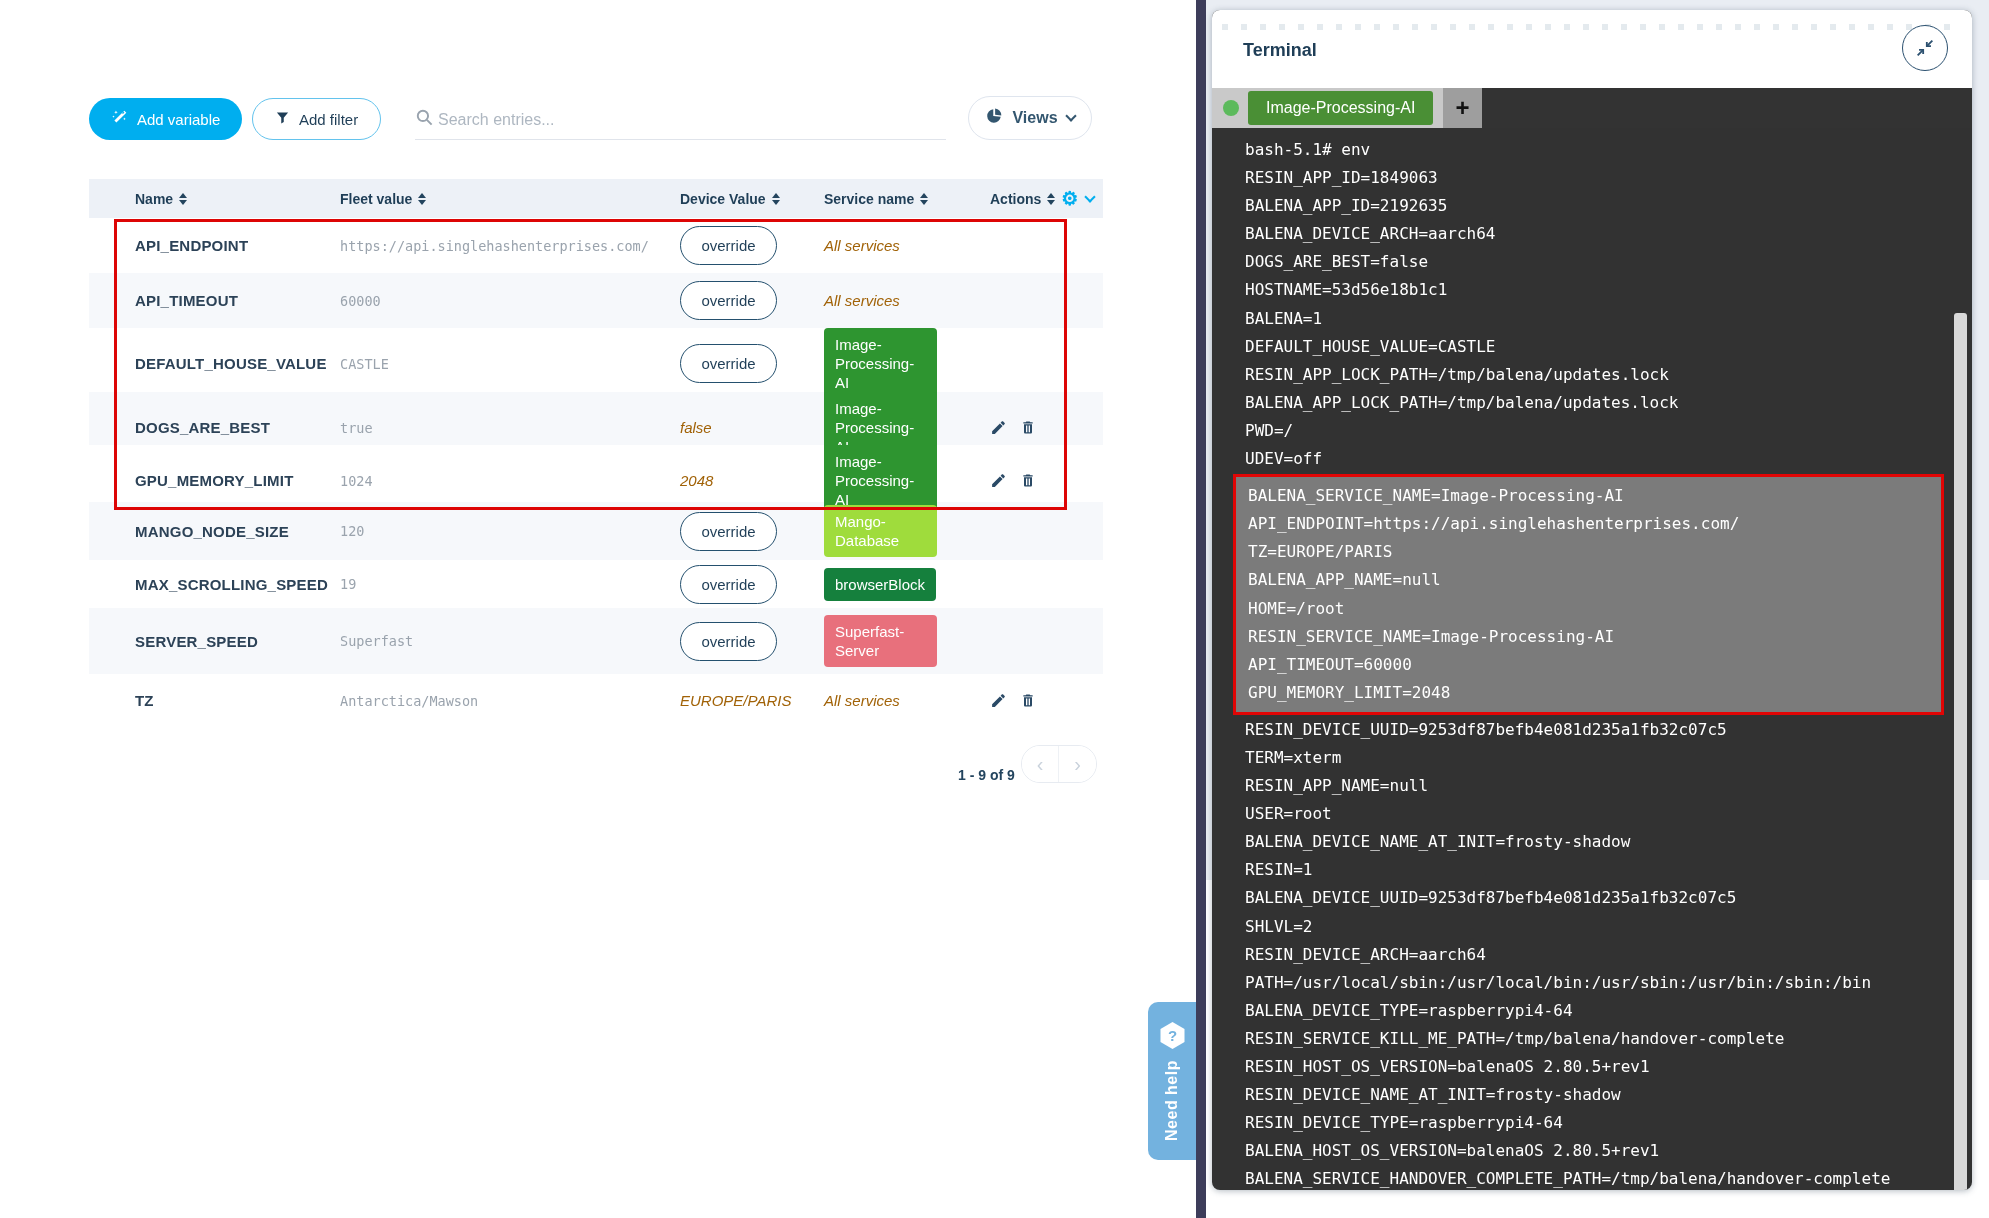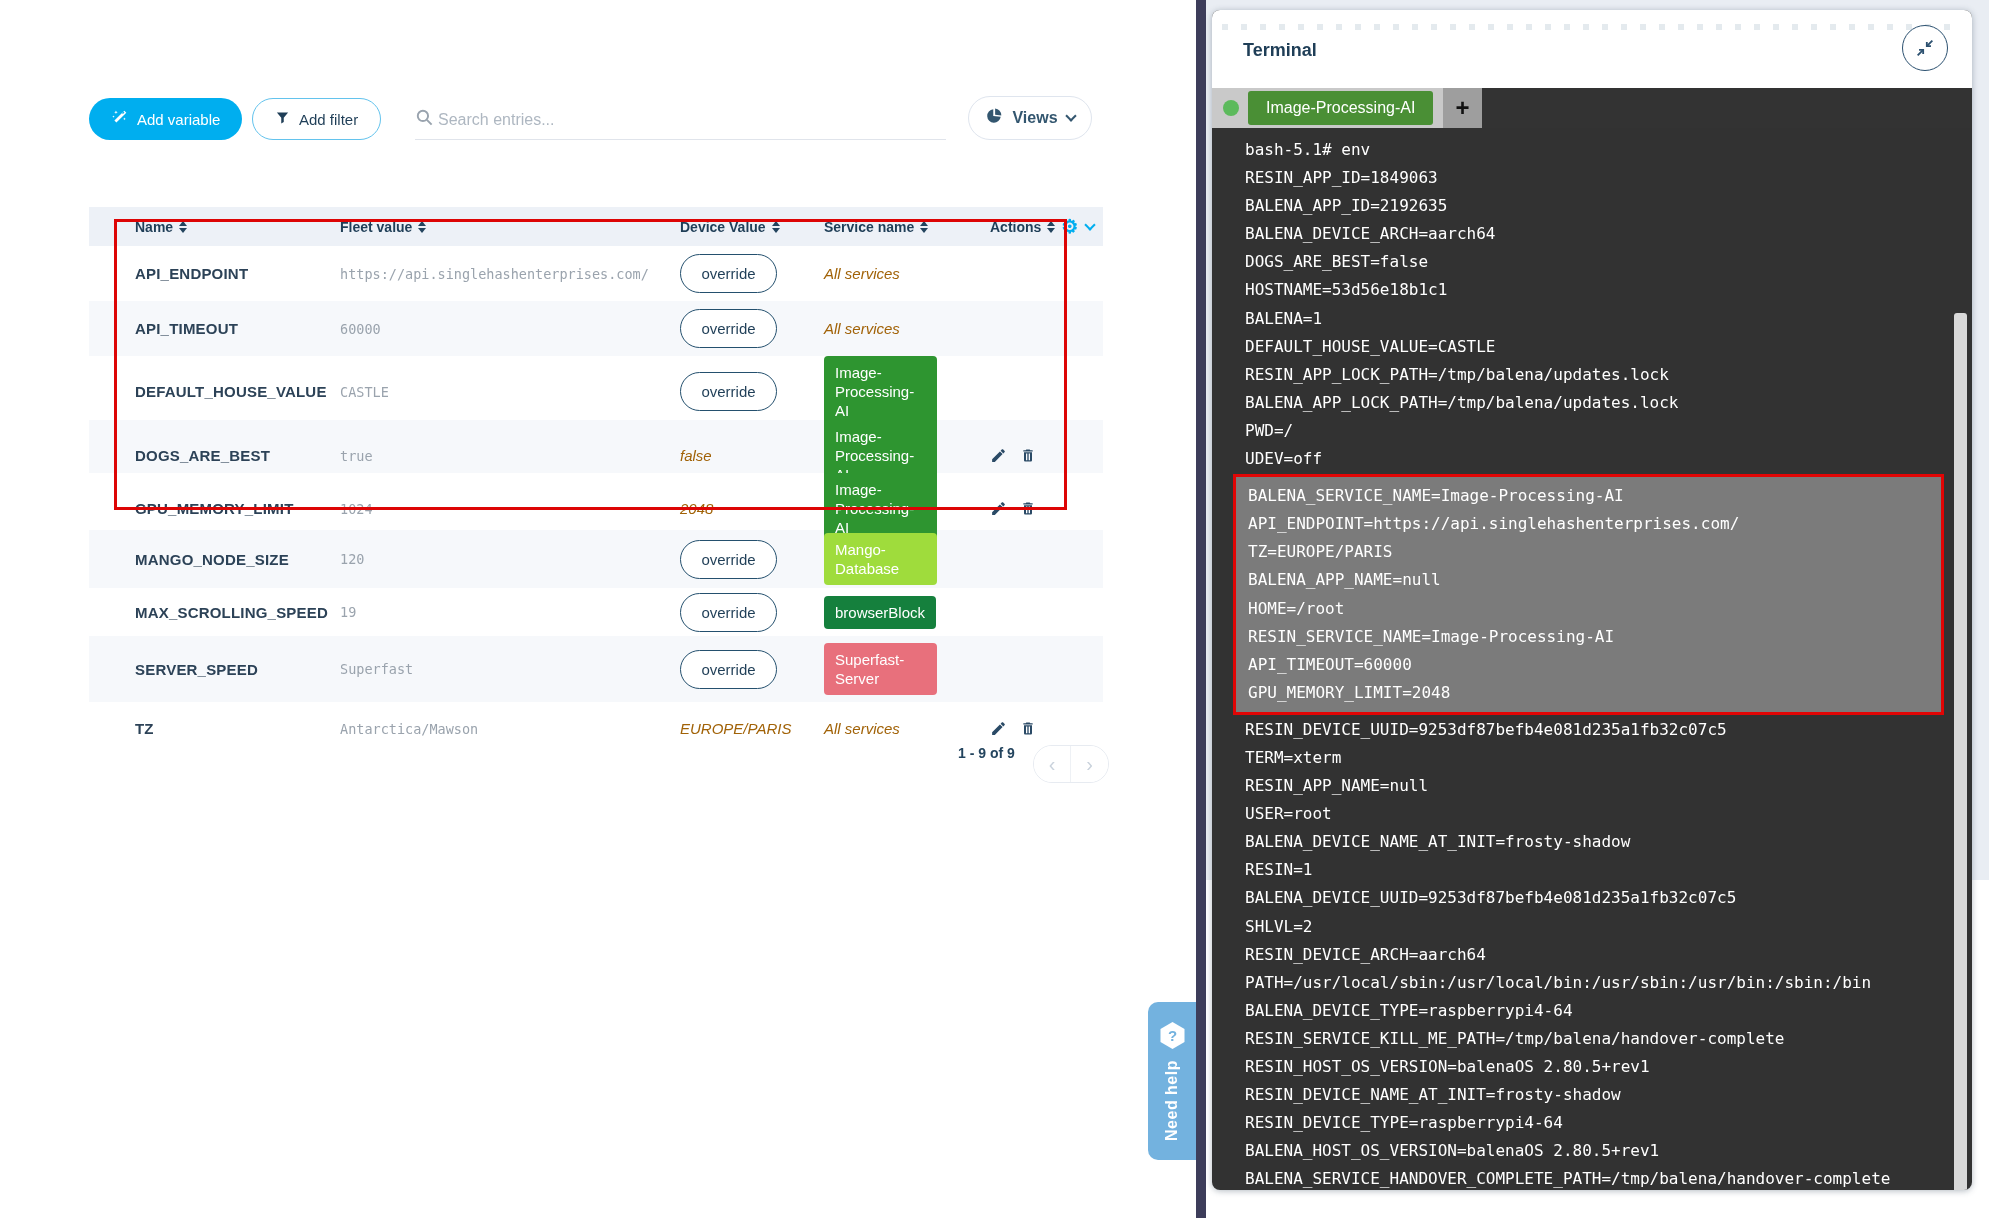--- a/index.html
+++ b/index.html
@@ -19,21 +19,21 @@
                  border-bottom:1px solid #e0e4eb; display:flex; align-items:center; gap:4px; }
   .search-wrap input { border:none; outline:none; flex:1; font-size:16px; color:#33475a;
                        font-family:inherit; background:transparent; }
   .search-wrap input::placeholder { color:#aeb7c1; }
   .btn-views { position:absolute; left:968px; top:96px; width:124px; height:44px; border-radius:22px;
                background:#fff; border:1px solid #dfe5ee; color:#33566f; font-size:16px; font-weight:600; }
   .chev { width:8px; height:8px; border-right:2px solid #33566f; border-bottom:2px solid #33566f;
           transform:rotate(45deg); margin-top:-4px; display:inline-block; }
 
   
-  .table { position:absolute; left:89px; top:179px; width:1014px; font-size:15px;margin-top:28px; }
+  .table { position:absolute; left:89px; top:179px; width:1014px; font-size:15px; }
   .trow, .thead { display:grid; grid-template-columns:205px 340px 144px 166px 1fr;
                   padding-left:46px; align-items:center; }
   .thead { height:39px; background:#edf1f7; color:#1f3e57; font-size:14px; font-weight:700; }
   .th { display:flex; align-items:center; gap:6px; cursor:pointer; }
   .sort { display:inline-flex; flex-direction:column; gap:2px; }
   .sort i { display:block; width:0; height:0; border-left:4px solid transparent; border-right:4px solid transparent; }
   .sort .up { border-bottom:5px solid #23445e; }
   .sort .dn { border-top:5px solid #23445e; }
   .th-actions-extra { display:flex; align-items:center; gap:8px; }
   .gear { color:#00aeef; font-size:19px; cursor:pointer; line-height:1; }
@@ -50,21 +50,21 @@
           color:#1f3e57; font-size:15px; font-family:inherit; cursor:pointer; }
   .badge { display:inline-block; width:113px; padding:7px 11px; border-radius:4px; color:#fff;
            font-size:15px; line-height:19px; overflow-wrap:break-word; }
   .badge.one-line { width:auto; }
   .c-actions { display:flex; gap:13px; }
   .icon-btn { background:none; border:none; cursor:pointer; padding:0; line-height:0; }
 
   .red-box-table { position:absolute; left:114px; top:219px; width:953px; height:291px;
                    border:3px solid #dd0505; pointer-events:none; }
 
-  .pagination { position:absolute; left:958px; top:745px; display:flex; align-items:flex-start; gap:18px; }
+  .pagination { position:absolute; left:958px; top:745px; display:flex; align-items:flex-end; gap:6px; }
   .pag-label { font-size:14px; font-weight:700; color:#23445e; }
   .pag-pill { display:flex; width:76px; height:38px; border:1px solid #e7ebf1; border-radius:19px; overflow:hidden; }
   .pag-btn { flex:1; display:flex; align-items:center; justify-content:center; color:#c9d2dc;
              font-size:20px; background:#fff; border:none; cursor:pointer; font-family:inherit; }
   .pag-btn:first-child { border-right:1px solid #eef1f5; }
 
   .need-help { position:absolute; left:1148px; top:1002px; width:48px; height:158px; background:#73b2df;
                border-radius:10px 0 0 10px; cursor:pointer; display:flex; flex-direction:column;
                align-items:center; justify-content:center; gap:10px; }
   .need-help .vtext { writing-mode:vertical-rl; transform:rotate(180deg); color:#fff; font-size:16px;

